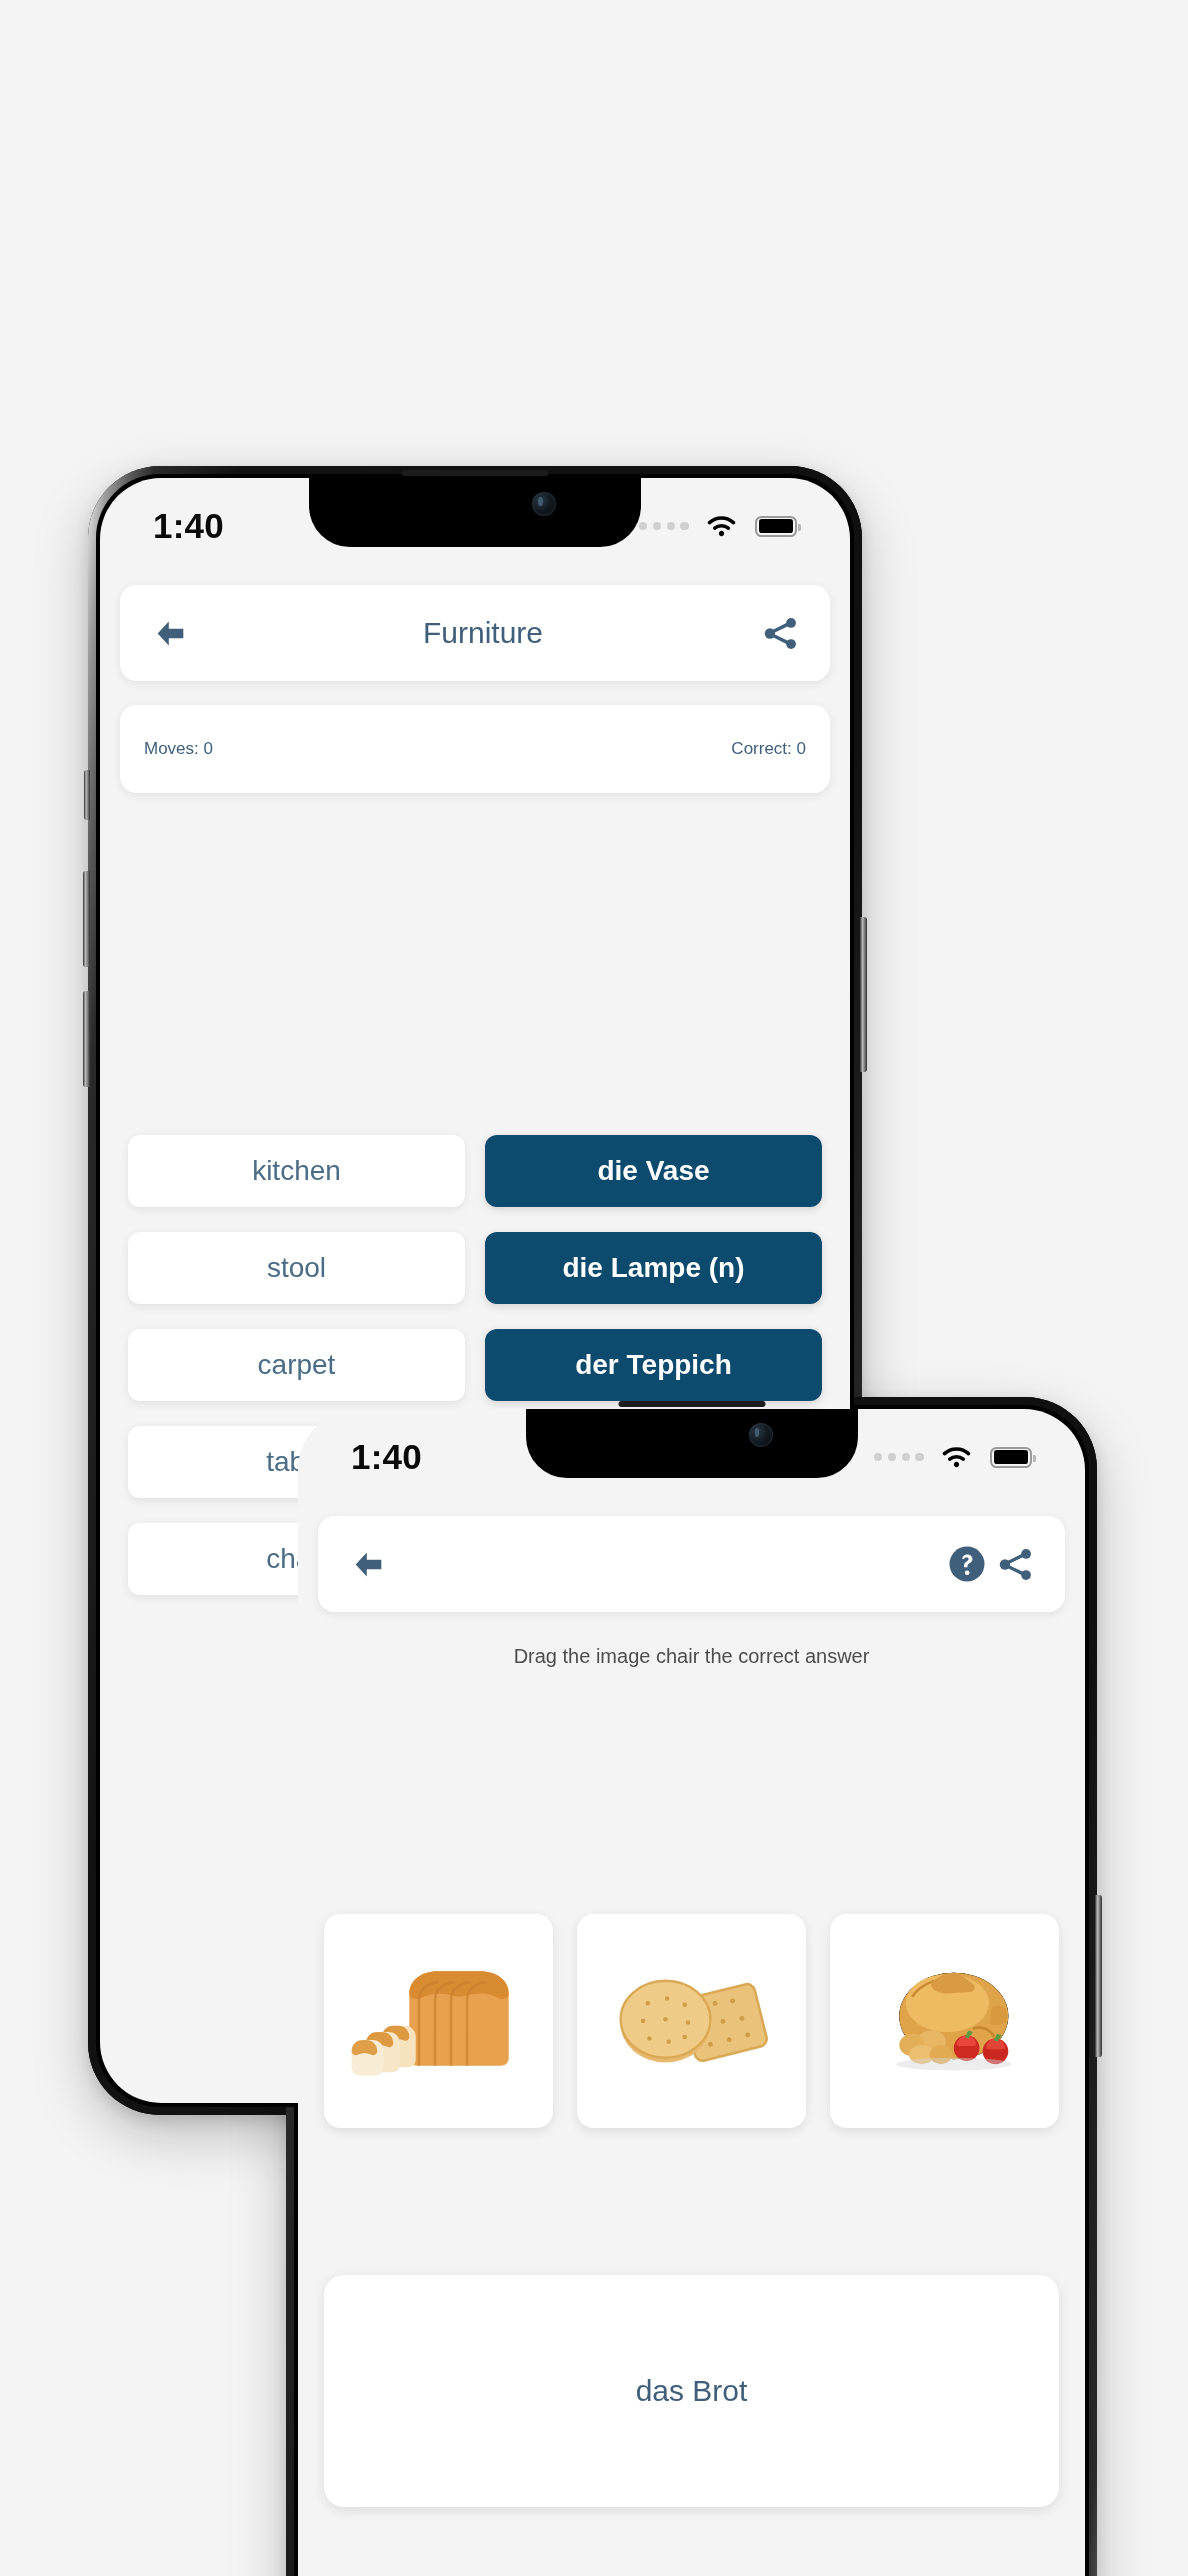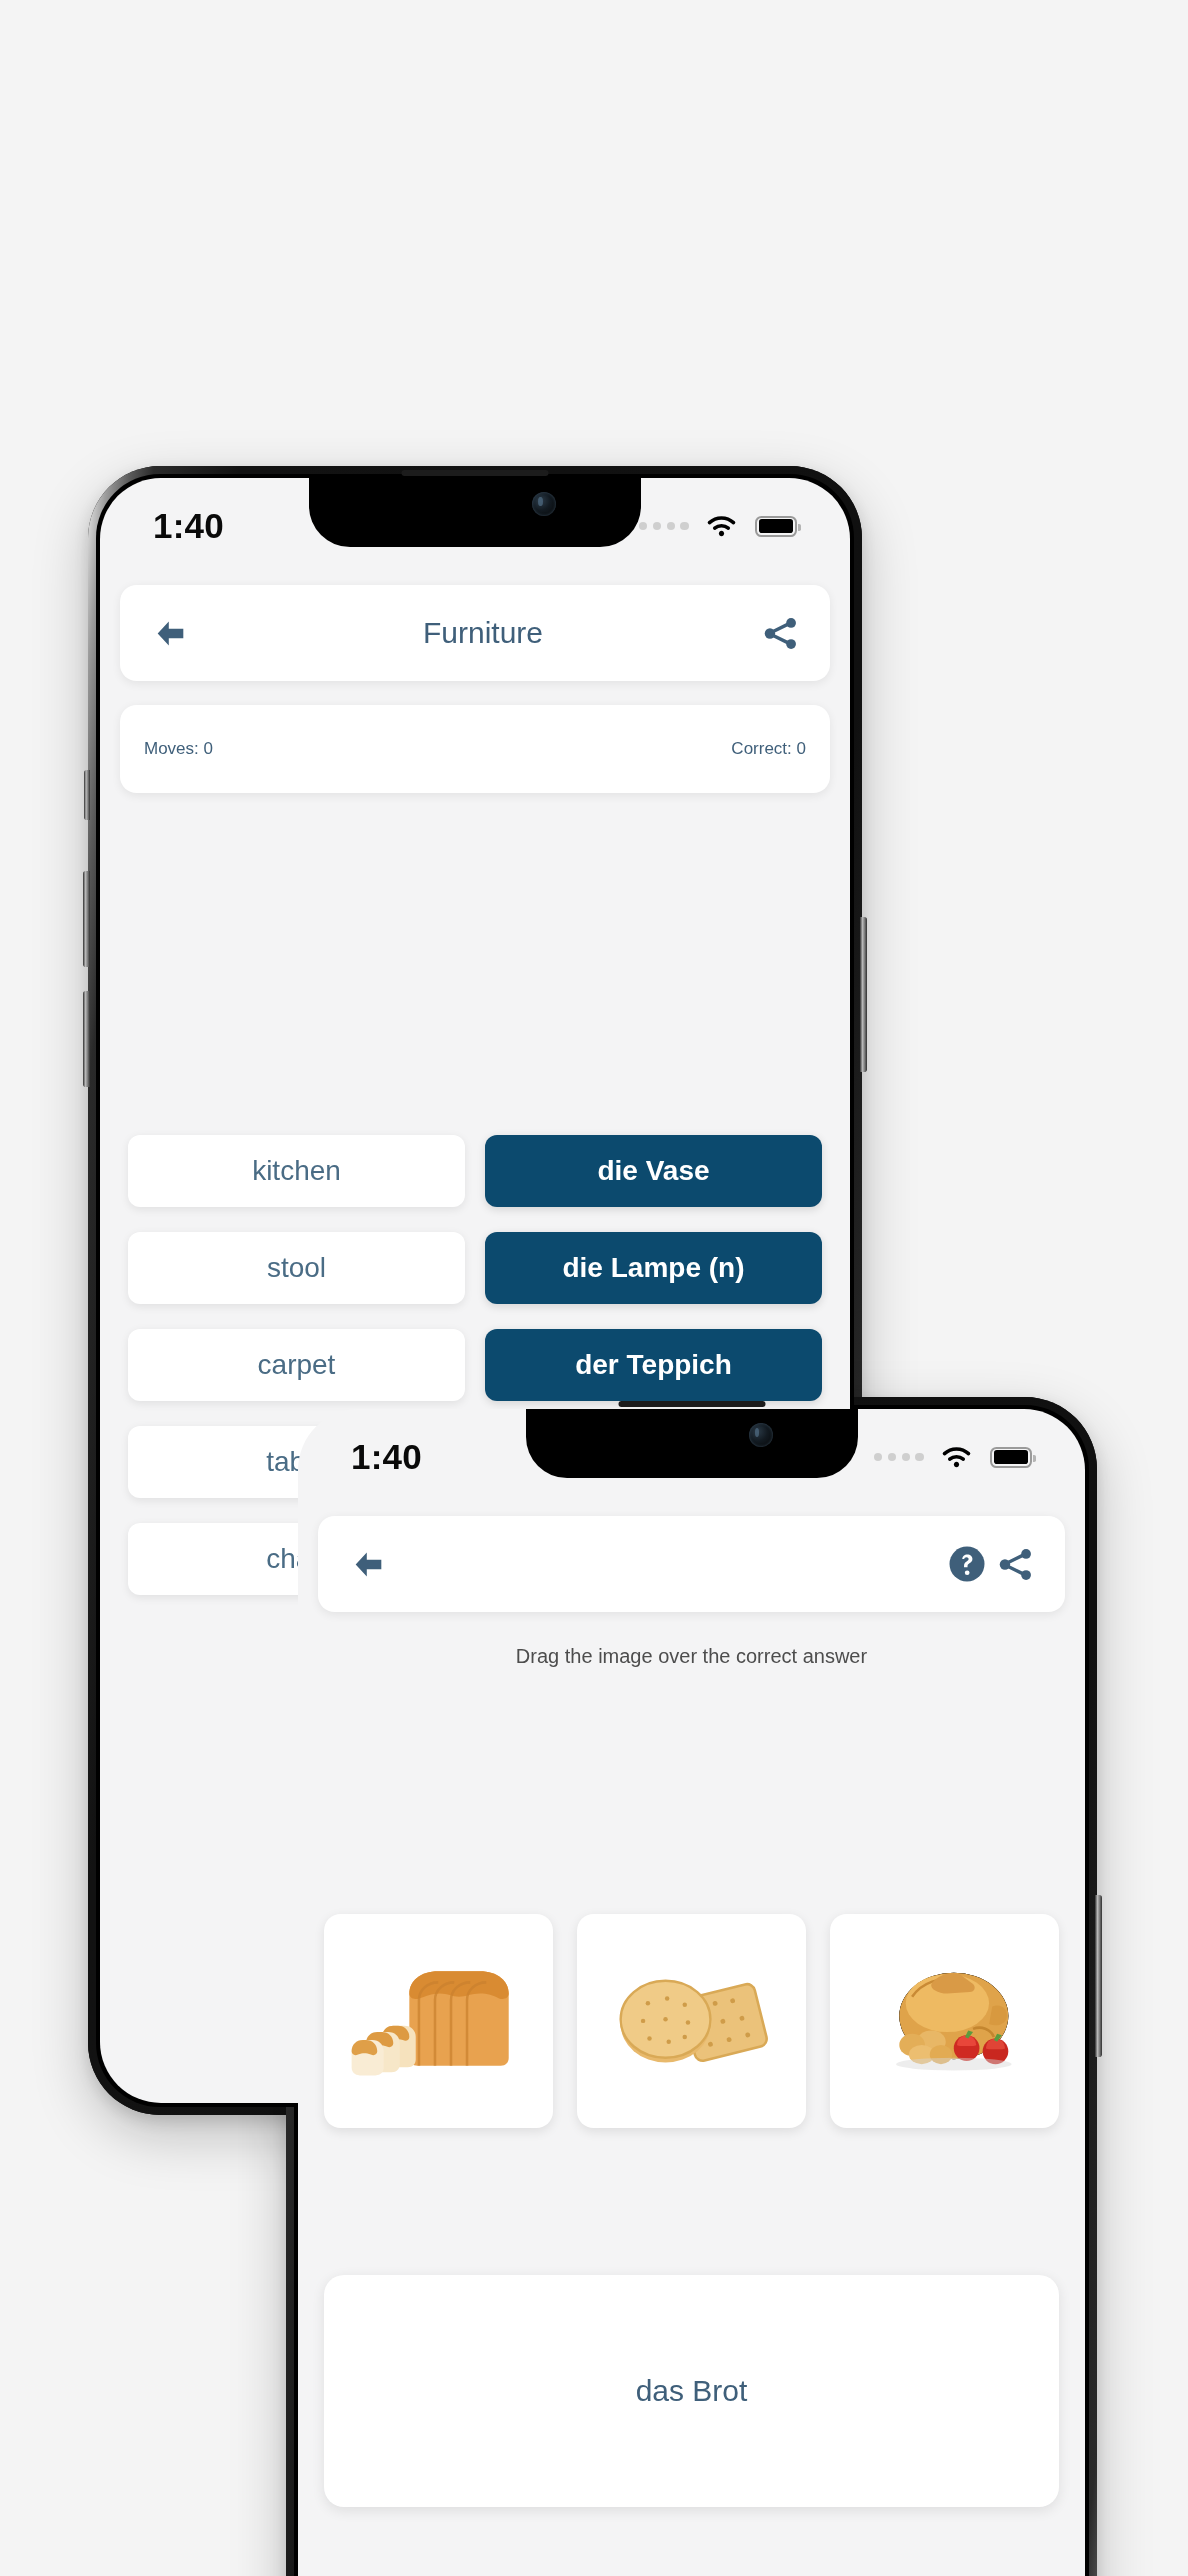--- a/index.html
+++ b/index.html
@@ -284,21 +284,21 @@
       <div class="icon-btn">
         <svg class="ic-share" viewBox="0 0 24 24">
           <circle cx="18.5" cy="5.5" r="3" fill="#3f5f7a"></circle>
           <circle cx="5.5" cy="12" r="3.2" fill="#3f5f7a"></circle>
           <circle cx="18.5" cy="18.5" r="3" fill="#3f5f7a"></circle>
           <path d="M7.8 10.6 16.4 6.4M7.8 13.4l8.6 4.2" stroke="#3f5f7a" stroke-width="2.1"></path>
         </svg>
       </div>
     </div>
 
-    <div class="hint">Drag the image over the correct answer</div>
+    <div class="hint">Drag the image chair the correct answer</div>
 
     <div class="img-row">
 
       <div class="img-card">
         <svg viewBox="0 0 120 90">
           <g>
             <path d="M42 28c0-8 7-14 18-14h26c11 0 18 6 18 14v40c0 3-2 5-5 5H47c-3 0-5-2-5-5z" fill="#e8a24f"></path>
             <path d="M42 28c0-8 7-14 18-14h26c11 0 18 6 18 14 0 3-3 4-6 3-4-2-7-3-12-3s-9 2-13 2-7-2-12-2-9 2-13 3c-3 1-6 0-6-3z" fill="#d98b32"></path>
             <path d="M48 73V32c0-6 5-11 12-11" stroke="#c9802d" stroke-width="1.6" fill="none" opacity=".7"></path>
             <path d="M58 73V32c0-6 5-11 12-11" stroke="#c9802d" stroke-width="1.6" fill="none" opacity=".7"></path>

